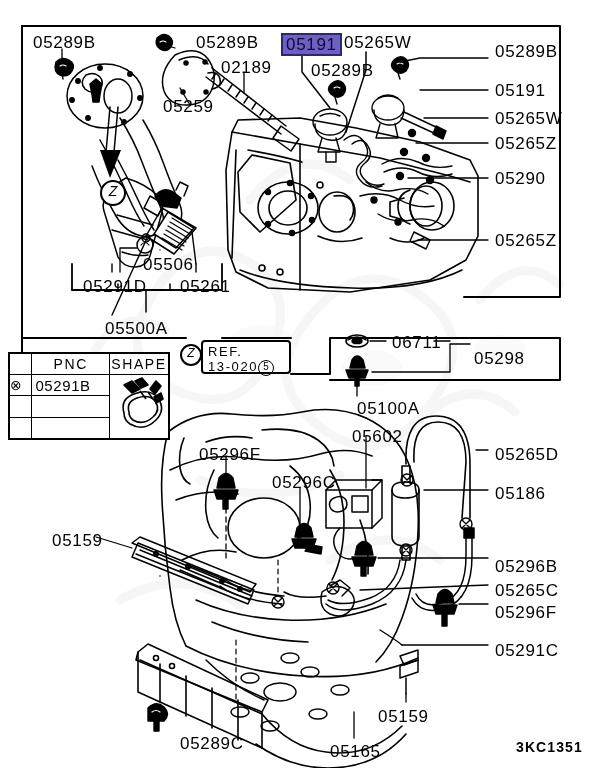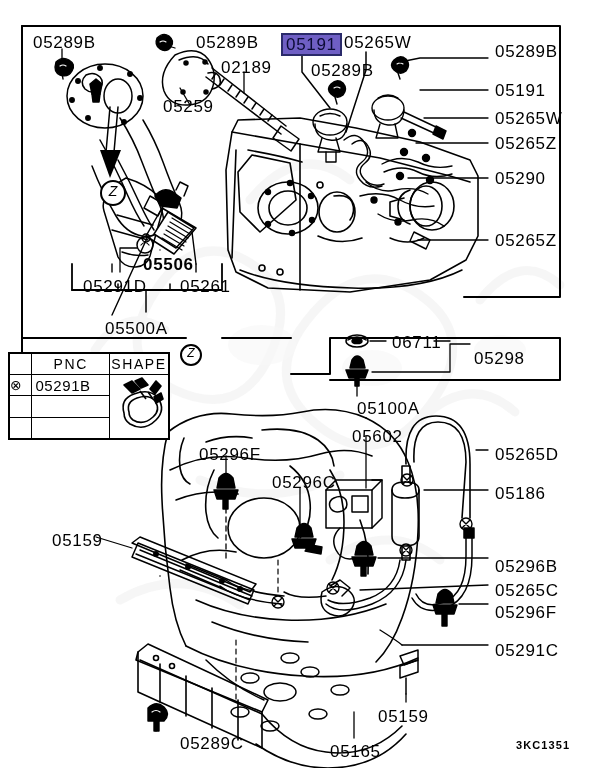--- a/index.html
+++ b/index.html
@@ -12,21 +12,21 @@
   .wm{position:absolute;left:0;top:0;width:609px;height:768px;opacity:.13;pointer-events:none;}
 
   
   .art{position:absolute;left:0;top:0;width:609px;height:768px;pointer-events:none;}
 
   
   .lbl{position:absolute;font-size:17px;letter-spacing:.7px;line-height:1;
        white-space:nowrap;font-family:"Liberation Sans","DejaVu Sans",sans-serif;}
   .lbl.hl{background:#6f5fc4;color:#0b0b35;border:2px solid #2a2a6a;
           padding:1px 3px;letter-spacing:.7px;}
-  .code{position:absolute;font-size:11px;letter-spacing:1.1px;font-weight:600;}
+  .code{position:absolute;font-size:14px;letter-spacing:1.1px;font-weight:600;}
 
   
   #pnc-table{position:absolute;left:8px;top:352px;width:162px;height:82px;
              border:2px solid #000;border-collapse:collapse;background:#fff;}
   #pnc-table td,#pnc-table th{border:1.5px solid #000;padding:0;margin:0;
              font-size:14px;letter-spacing:1.6px;font-weight:400;
              font-family:"Liberation Sans","DejaVu Sans",sans-serif;height:20px;}
   #pnc-table .c-mark{width:22px;}
   #pnc-table .c-pnc{width:78px;}
   #pnc-table .c-shape{width:58px;}
@@ -482,38 +482,42 @@
         <td class="pncval"></td>
       </tr>
       <tr>
         <td></td>
         <td class="pncval"></td>
       </tr>
     </tbody>
   </table>
 
   <div class="zcirc" style="left:180px;top:344px;">Z</div>
+  <div id="ref-box">
+    <span>REF.</span><br>
+    <span>13-020</span><span class="num5">5</span>
+  </div>
 
   <div class="zcirc" style="left:100px;top:180px;width:22px;height:22px;line-height:19px;font-size:14px;">Z</div>
 
   <div id="callout-layer">
       <div class="lbl" style="left: 33px; top: 34px;">05289B</div>
       <div class="lbl" style="left: 196px; top: 34px;">05289B</div>
       <div class="lbl hl" style="left: 281px; top: 33px;">05191</div>
       <div class="lbl" style="left: 344px; top: 34px;">05265W</div>
       <div class="lbl" style="left: 495px; top: 43px;">05289B</div>
       <div class="lbl" style="left: 221px; top: 59px;">02189</div>
       <div class="lbl" style="left: 311px; top: 62px;">05289B</div>
       <div class="lbl" style="left: 495px; top: 82px;">05191</div>
       <div class="lbl" style="left: 495px; top: 110px;">05265W</div>
       <div class="lbl" style="left: 163px; top: 98px;">05259</div>
       <div class="lbl" style="left: 495px; top: 135px;">05265Z</div>
       <div class="lbl" style="left: 495px; top: 170px;">05290</div>
       <div class="lbl" style="left: 495px; top: 232px;">05265Z</div>
-      <div class="lbl" style="left: 143px; top: 256px; font-weight: bold;">05506</div>
+      <div class="lbl" style="left: 143px; top: 256px;">05506</div>
       <div class="lbl" style="left: 83px; top: 278px;">05291D</div>
       <div class="lbl" style="left: 180px; top: 278px;">05261</div>
       <div class="lbl" style="left: 105px; top: 320px;">05500A</div>
       <div class="lbl" style="left: 392px; top: 334px;">06711</div>
       <div class="lbl" style="left: 474px; top: 350px;">05298</div>
       <div class="lbl" style="left: 337px; top: 400px; margin-left: 20px;">05100A</div>
       <div class="lbl" style="left: 352px; top: 428px;">05602</div>
       <div class="lbl" style="left: 199px; top: 446px;">05296F</div>
       <div class="lbl" style="left: 495px; top: 446px;">05265D</div>
       <div class="lbl" style="left: 272px; top: 474px;">05296C</div>

